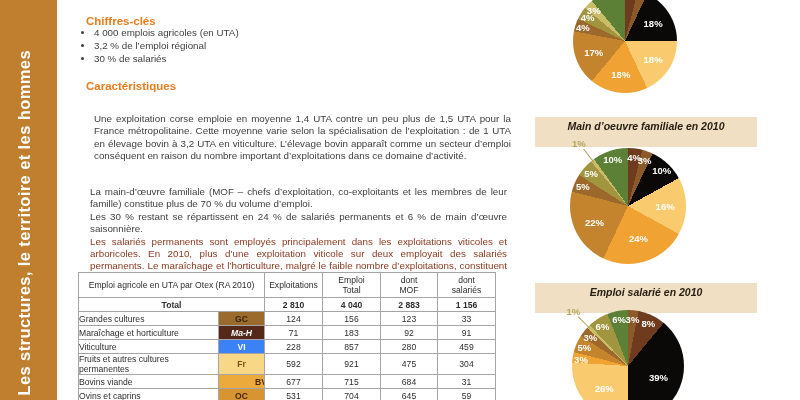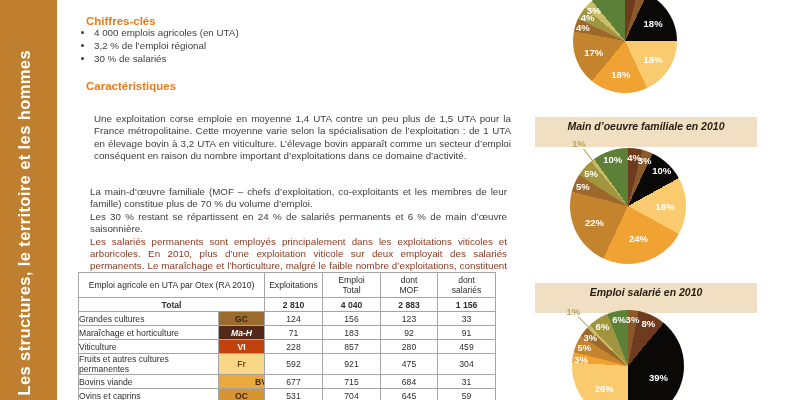--- a/index.html
+++ b/index.html
@@ -118,21 +118,21 @@
       <tr>
         <td class="cell-label">Maraîchage et horticulture</td>
         <td class="cell-badge" style="background: rgb(85, 41, 26); color: rgb(255, 255, 255); font-style: italic;">Ma-H</td>
         <td class="cell-num">71</td>
         <td class="cell-num">183</td>
         <td class="cell-num">92</td>
         <td class="cell-num">91</td>
       </tr>
       <tr>
         <td class="cell-label">Viticulture</td>
-        <td class="cell-badge" style="background: #c2410c; color: rgb(255, 255, 255);">VI</td>
+        <td class="cell-badge" style="background: #3b82f6; color: rgb(255, 255, 255);">VI</td>
         <td class="cell-num">228</td>
         <td class="cell-num">857</td>
         <td class="cell-num">280</td>
         <td class="cell-num">459</td>
       </tr>
       <tr>
         <td class="cell-label">Fruits et autres cultures permanentes</td>
         <td class="cell-badge" style="background: rgb(248, 215, 135); color: rgb(122, 74, 26);">Fr</td>
         <td class="cell-num">592</td>
         <td class="cell-num">921</td>

